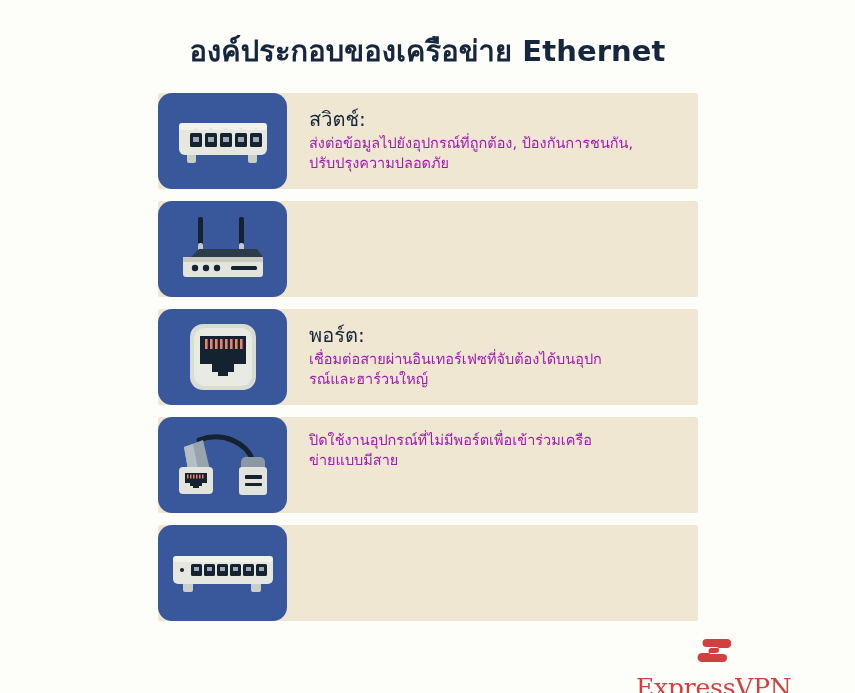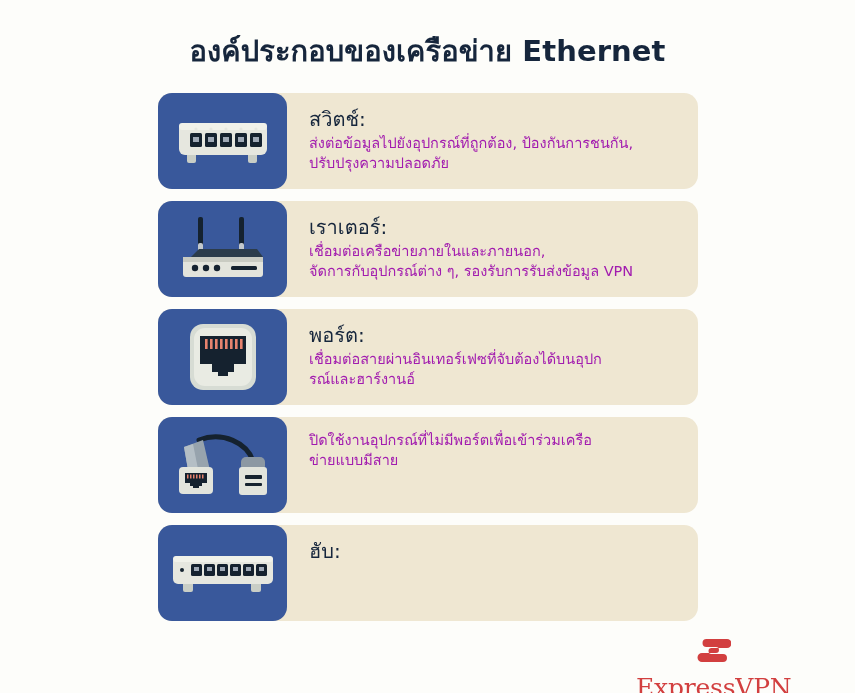--- a/index.html
+++ b/index.html
@@ -39,21 +39,21 @@
     width: 540px;
     display: flex;
     flex-direction: column;
     gap: 12px;
   }
   .card {
     position: relative;
     display: flex;
     align-items: stretch;
     background: #EFE7D2;
-    border-radius: 14px;
+    border-radius: 2px;
     height: 96px;
     overflow: visible;
   }
   .icon-tile {
     flex: 0 0 129px;
     width: 129px;
     background: #39589B;
     border-radius: 14px;
     display: flex;
     align-items: center;
@@ -163,25 +163,20 @@
             <rect x="10" y="46" width="80" height="20" rx="3" fill="#E3E4DC"></rect>
             <path d="M10 46 h80 v5 H10 z" fill="#C9CBC2"></path>
             <g fill="#15222F">
               <circle cx="22" cy="57" r="3.2"></circle>
               <circle cx="33" cy="57" r="3.2"></circle>
               <circle cx="44" cy="57" r="3.2"></circle>
             </g>
             <rect x="58" y="55" width="26" height="4" rx="1.5" fill="#15222F"></rect>
           </svg>
         </span>
-      </div>
-      <div class="card-body">
-        <div class="card-term">เราเตอร์:</div>
-        <div class="card-desc">เชื่อมต่อเครือข่ายภายในและภายนอก,
-จัดการกับอุปกรณ์ต่าง ๆ, รองรับการรับส่งข้อมูล VPN</div>
       </div>
     </div>
 
     <div class="card">
       <div class="icon-tile">
         <span>
           <svg class="icon-svg" width="70" height="70" viewBox="0 0 70 70">
             <rect x="2" y="2" width="66" height="66" rx="13" fill="#D7DCD4"></rect>
             <rect x="6" y="6" width="58" height="58" rx="11" fill="#E9EBE3"></rect>
             <path d="M12 14 H58 V42 H46 V50 H40 V54 H30 V50 H24 V42 H12 Z" fill="#15222F"></path>
@@ -194,21 +189,21 @@
               <rect x="42" y="17" width="2.6" height="10"></rect>
               <rect x="47" y="17" width="2.6" height="10"></rect>
               <rect x="52" y="17" width="2.6" height="10"></rect>
             </g>
           </svg>
         </span>
       </div>
       <div class="card-body">
         <div class="card-term">พอร์ต:</div>
         <div class="card-desc">เชื่อมต่อสายผ่านอินเทอร์เฟซที่จับต้องได้บนอุปก
-รณ์และฮาร์งานอ์</div>
+รณ์และฮาร์วนใหญ์</div>
       </div>
     </div>
 
     <div class="card">
       <div class="icon-tile">
         <span>
           <svg class="icon-svg" width="104" height="76" viewBox="0 0 104 76">
             <path d="M28 13 C52 4, 76 16, 82 34" stroke="#15222F" stroke-width="5" fill="none" stroke-linecap="round"></path>
             <path d="M13 20 L32 13 L41 52 L20 60 Z" fill="#97A3AD"></path>
             <path d="M13 20 L22 17 L30 57 L20 60 Z" fill="#B4BEC5"></path>
@@ -257,21 +252,20 @@
               <rect x="38" y="25" width="5" height="4"></rect>
               <rect x="51" y="25" width="5" height="4"></rect>
               <rect x="64" y="25" width="5" height="4"></rect>
               <rect x="77" y="25" width="5" height="4"></rect>
               <rect x="90" y="25" width="5" height="4"></rect>
             </g>
           </svg>
         </span>
       </div>
       <div class="card-body">
-        <div class="card-term">ฮับ:</div>
       </div>
     </div>
 
   </div>
 
   <div class="logo">
     <span>
       <svg class="logo-mark" width="34" height="30" viewBox="0 0 34 30">
         <path d="M9.5 3 H30 a4.5 4.5 0 0 1 0 9 H14.5 a3 3 0 0 0 0 6 H26 a4 4 0 0 1 0 8 H5 a4.5 4.5 0 0 1 0 -9 H19 a3 3 0 0 0 0 -6 H9.5 a4 4 0 0 1 0 -8 Z" fill="#D23F3F"></path>
       </svg>

